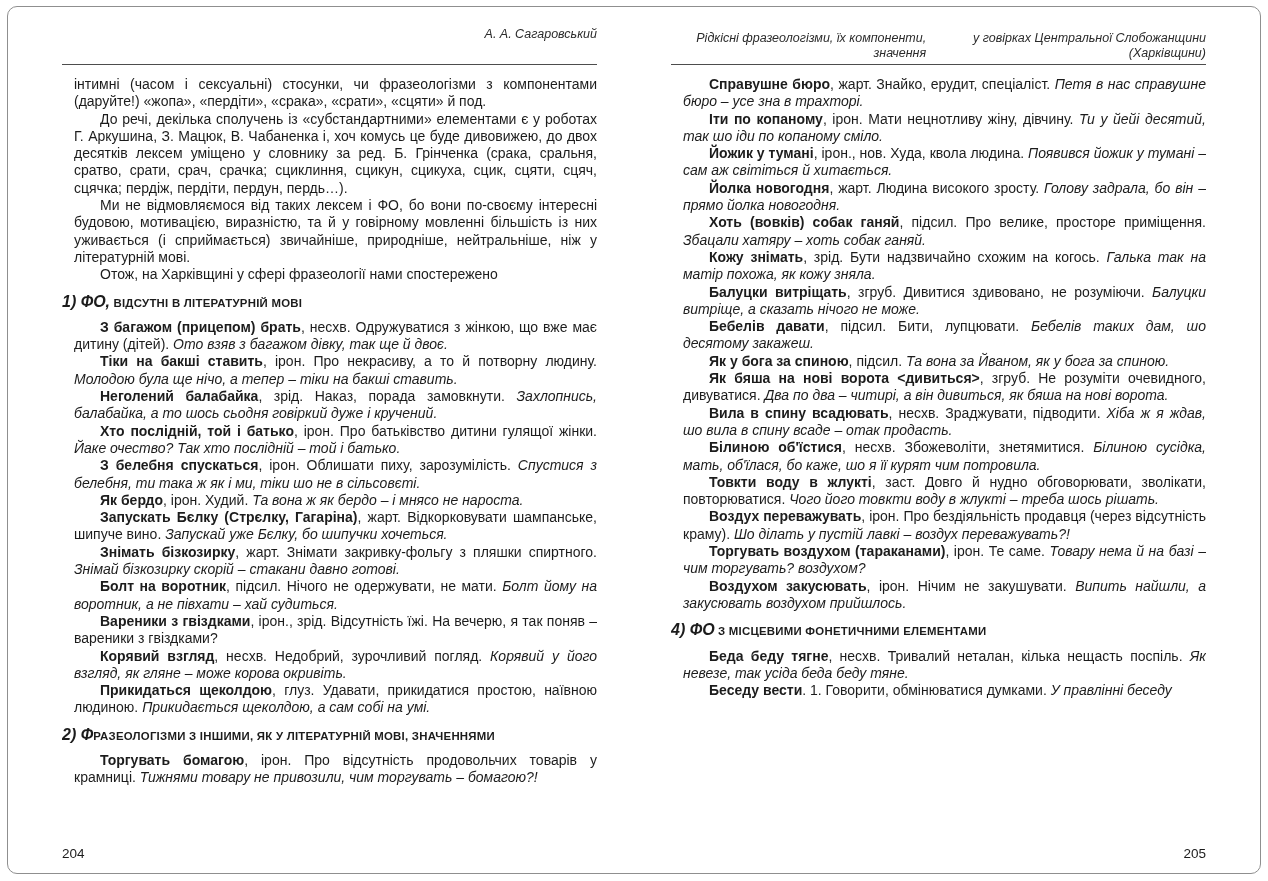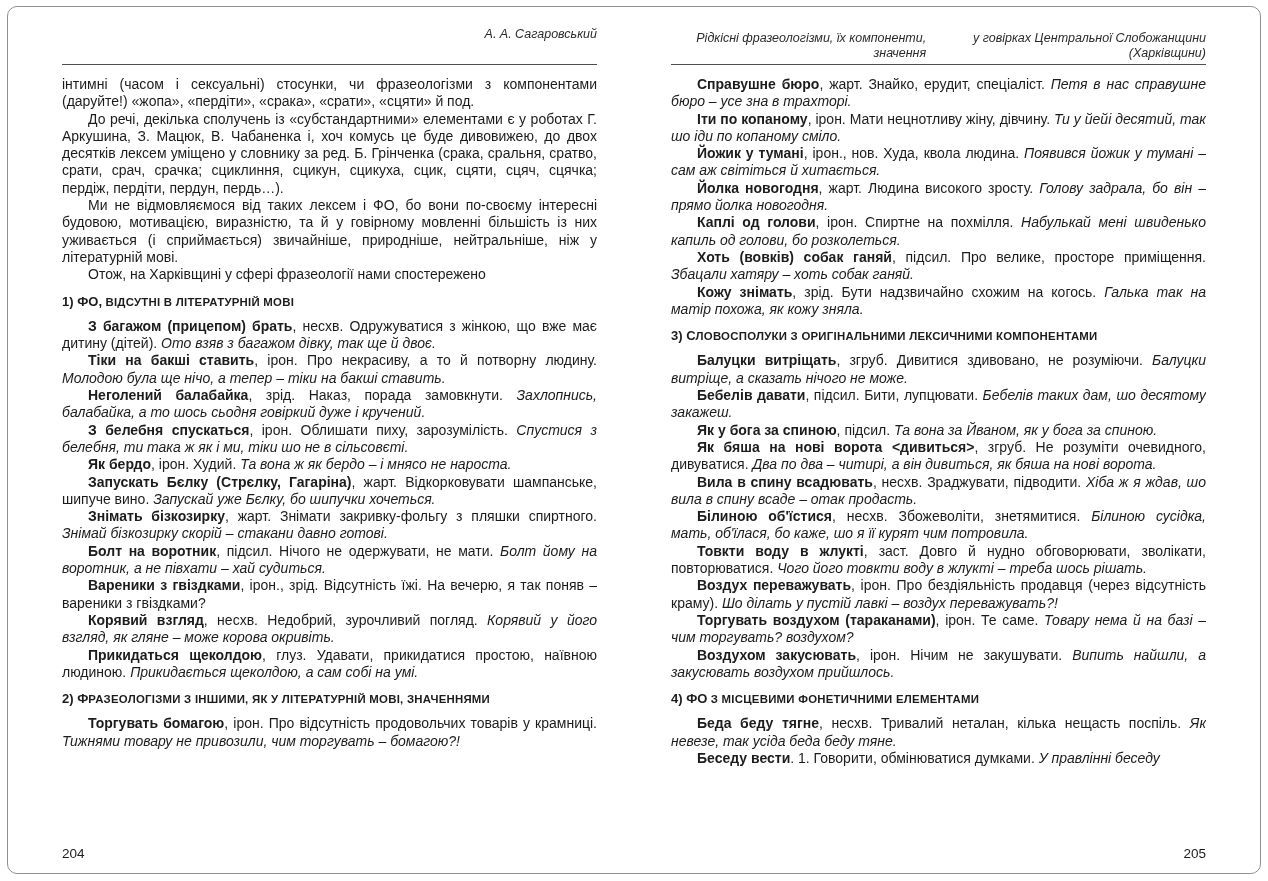--- a/index.html
+++ b/index.html
@@ -23,24 +23,24 @@
     font-style:italic; font-size:12.5px; line-height:15px; color:#2b2b2b;
   }
   .rh-left  { align-items:flex-start; text-align:left; }
   .rh-right { align-items:flex-end;  text-align:right; }
   .header-rule { border:0; border-top:1.8px solid #4d4d4d; margin:3px 0 0 0; }
   .page-body {
     flex:1 1 auto; overflow:hidden; margin-top:11px;
     text-align:justify; font-size:14px; line-height:17.3px;
   }
   .page-body p { margin:0; }
-  p.para { text-indent:26px; }
+  p.para { text-indent:26px;margin-left:12px; }
   p.no-indent { text-indent:0; }
   p.sect { margin:9px 0 7px 0; text-indent:0; font-weight:bold; white-space:nowrap; }
-  .sect .hb { font-size:13px; }
+  .sect .hb { font-size:16px;font-style:italic; }
   .sect .hs { font-size:11.4px; letter-spacing:0.25px;margin-top:36px; }
   .b { font-weight:bold; }
   .i { font-style:italic; }
   .page-number { font-size:13.5px; color:#1c1c1c; padding-top:5px; }
   .pn-left  { text-align:left; }
   .pn-right { text-align:right; }
 </style>
 </head>
 <body>
 
@@ -53,20 +53,21 @@
     <hr class="header-rule">
     <div class="page-body">
         <p class="para no-indent"><span>інтимні (часом і сексуальні) стосунки, чи фразеологізми з компонентами (даруйте!) «жопа», «пердіти», «срака», «срати», «сцяти» й под.</span></p>
         <p class="para"><span>До речі, декілька сполучень із «субстандартними» елементами є у роботах Г. Аркушина, З. Мацюк, В. Чабаненка і, хоч комусь це буде дивовижею, до двох десятків лексем уміщено у словнику за ред. Б. Грінченка (срака, сральня, сратво, срати, срач, срачка; сциклиння, сцикун, сцикуха, сцик, сцяти, сцяч, сцячка; пердіж, пердіти, пердун, пердь…).</span></p>
         <p class="para"><span>Ми не відмовляємося від таких лексем і ФО, бо вони по-своєму інтересні будовою, мотивацією, виразністю, та й у говірному мовленні більшість із них уживається (і сприймається) звичайніше, природніше, нейтральніше, ніж у літературній мові.</span></p>
         <p class="para"><span>Отож, на Харківщині у сфері фразеології нами спостережено</span></p>
         <p class="sect"><span class="hb">1) ФО,</span><span class="hs"> ВІДСУТНІ В ЛІТЕРАТУРНІЙ МОВІ</span></p>
         <p class="para"><span class="b">З багажом (прицепом) брать</span><span>, несхв. Одружуватися з жінкою, що вже має дитину (дітей). </span><span class="i">Ото взяв з багажом дівку, так ще й двоє.</span></p>
         <p class="para"><span class="b">Тіки на бакші ставить</span><span>, ірон. Про некрасиву, а то й потворну людину. </span><span class="i">Молодою була ще нічо, а тепер – тіки на бакші ставить.</span></p>
         <p class="para"><span class="b">Неголений балабайка</span><span>, зрід. Наказ, порада замовкнути. </span><span class="i">Захлопнись, балабайка, а то шось сьодня говіркий дуже і кручений.</span></p>
+        <p class="para"><span class="b">Хто послідній, той і батько</span><span>, ірон. Про батьківство дитини гулящої жінки. </span><span class="i">Йаке очество? Так хто послідній – той і батько.</span></p>
         <p class="para"><span class="b">З белебня спускаться</span><span>, ірон. Облишати пиху, зарозумілість. </span><span class="i">Спустися з белебня, ти така ж як і ми, тіки шо не в сільсовєті.</span></p>
         <p class="para"><span class="b">Як бердо</span><span>, ірон. Худий. </span><span class="i">Та вона ж як бердо – і мнясо не нароста.</span></p>
         <p class="para"><span class="b">Запускать Бєлку (Стрєлку, Гагаріна)</span><span>, жарт. Відкорковувати шампанське, шипуче вино. </span><span class="i">Запускай уже Бєлку, бо шипучки хочеться.</span></p>
         <p class="para"><span class="b">Знімать бізкозирку</span><span>, жарт. Знімати закривку-фольгу з пляшки спиртного. </span><span class="i">Знімай бізкозирку скорій – стакани давно готові.</span></p>
         <p class="para"><span class="b">Болт на воротник</span><span>, підсил. Нічого не одержувати, не мати. </span><span class="i">Болт йому на воротник, а не півхати – хай судиться.</span></p>
         <p class="para"><span class="b">Вареники з гвіздками</span><span>, ірон., зрід. Відсутність їжі. На вечерю, я так поняв – вареники з гвіздками?</span></p>
         <p class="para"><span class="b">Корявий взгляд</span><span>, несхв. Недобрий, зурочливий погляд. </span><span class="i">Корявий у його взгляд, як гляне – може корова окривіть.</span></p>
         <p class="para"><span class="b">Прикидаться щеколдою</span><span>, глуз. Удавати, прикидатися простою, наївною людиною. </span><span class="i">Прикидається щеколдою, а сам собі на умі.</span></p>
         <p class="sect"><span class="hb">2) Ф</span><span class="hs">РАЗЕОЛОГІЗМИ З ІНШИМИ, ЯК У ЛІТЕРАТУРНІЙ МОВІ, ЗНАЧЕННЯМИ</span></p>
         <p class="para"><span class="b">Торгувать бомагою</span><span>, ірон. Про відсутність продовольчих товарів у крамниці. </span><span class="i">Тижнями товару не привозили, чим торгувать – бомагою?!</span></p>
@@ -78,24 +79,22 @@
     <header class="running-header rh-right">
       <div class="rh-line">Рідкісні фразеологізми, їх компоненти, значення</div>
       <div class="rh-line">у говірках Центральної Слобожанщини (Харківщини)</div>
     </header>
     <hr class="header-rule">
     <div class="page-body">
         <p class="para"><span class="b">Справушне бюро</span><span>, жарт. Знайко, ерудит, спеціаліст. </span><span class="i">Петя в нас справушне бюро – усе зна в трахторі.</span></p>
         <p class="para"><span class="b">Іти по копаному</span><span>, ірон. Мати нецнотливу жіну, дівчину. </span><span class="i">Ти у йейі десятий, так шо іди по копаному сміло.</span></p>
         <p class="para"><span class="b">Йожик у тумані</span><span>, ірон., нов. Худа, квола людина. </span><span class="i">Появився йожик у тумані – сам аж світіться й хитається.</span></p>
         <p class="para"><span class="b">Йолка новогодня</span><span>, жарт. Людина високого зросту. </span><span class="i">Голову задрала, бо він – прямо йолка новогодня.</span></p>
-        <p class="para"><span class="b">Каплі од голови</span><span>, ірон. Спиртне на похмілля. </span><span class="i">Набулькай мені швиденько капиль од голови, бо розколеться.</span></p>
         <p class="para"><span class="b">Хоть (вовків) собак ганяй</span><span>, підсил. Про велике, просторе приміщення. </span><span class="i">Збацали хатяру – хоть собак ганяй.</span></p>
         <p class="para"><span class="b">Кожу знімать</span><span>, зрід. Бути надзвичайно схожим на когось. </span><span class="i">Галька так на матір похожа, як кожу зняла.</span></p>
-        <p class="sect"><span class="hb">3) С</span><span class="hs">ЛОВОСПОЛУКИ З ОРИГІНАЛЬНИМИ ЛЕКСИЧНИМИ КОМПОНЕНТАМИ</span></p>
         <p class="para"><span class="b">Балуцки витріщать</span><span>, згруб. Дивитися здивовано, не розуміючи. </span><span class="i">Балуцки витріще, а сказать нічого не може.</span></p>
         <p class="para"><span class="b">Бебелів давати</span><span>, підсил. Бити, лупцювати. </span><span class="i">Бебелів таких дам, шо десятому закажеш.</span></p>
         <p class="para"><span class="b">Як у бога за спиною</span><span>, підсил. </span><span class="i">Та вона за Йваном, як у бога за спиною.</span></p>
         <p class="para"><span class="b">Як бяша на нові ворота &lt;дивиться&gt;</span><span>, згруб. Не розуміти очевидного, дивуватися. </span><span class="i">Два по два – читирі, а він дивиться, як бяша на нові ворота.</span></p>
         <p class="para"><span class="b">Вила в спину всадювать</span><span>, несхв. Зраджувати, підводити. </span><span class="i">Хіба ж я ждав, шо вила в спину всаде – отак продасть.</span></p>
         <p class="para"><span class="b">Білиною об'їстися</span><span>, несхв. Збожеволіти, знетямитися. </span><span class="i">Білиною сусідка, мать, об'їлася, бо каже, шо я її курят чим потровила.</span></p>
         <p class="para"><span class="b">Товкти воду в жлукті</span><span>, заст. Довго й нудно обговорювати, зволікати, повторюватися. </span><span class="i">Чого його товкти воду в жлукті – треба шось рішать.</span></p>
         <p class="para"><span class="b">Воздух переважувать</span><span>, ірон. Про бездіяльність продавця (через відсутність краму). </span><span class="i">Шо ділать у пустій лавкі – воздух переважувать?!</span></p>
         <p class="para"><span class="b">Торгувать воздухом (тараканами)</span><span>, ірон. Те саме. </span><span class="i">Товару нема й на базі – чим торгувать? воздухом?</span></p>
         <p class="para"><span class="b">Воздухом закусювать</span><span>, ірон. Нічим не закушувати. </span><span class="i">Випить найшли, а закусювать воздухом прийшлось.</span></p>

